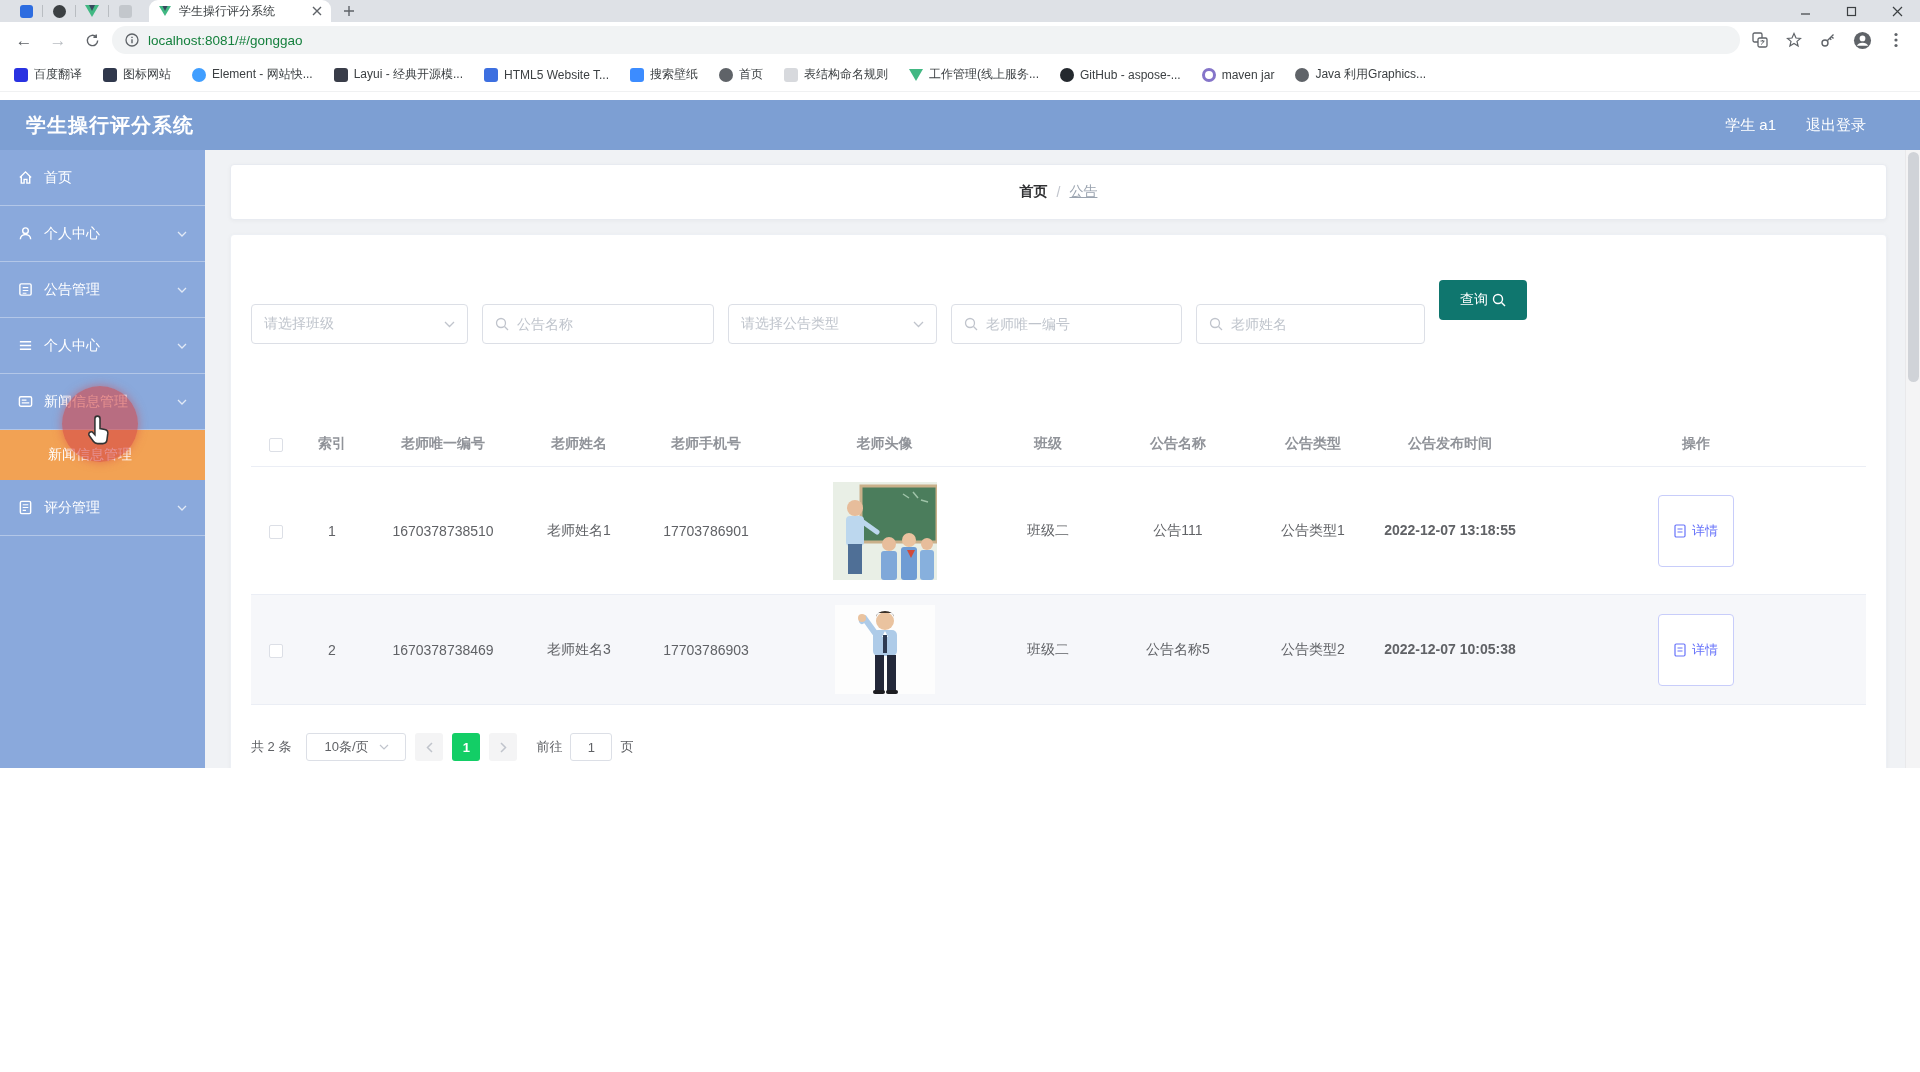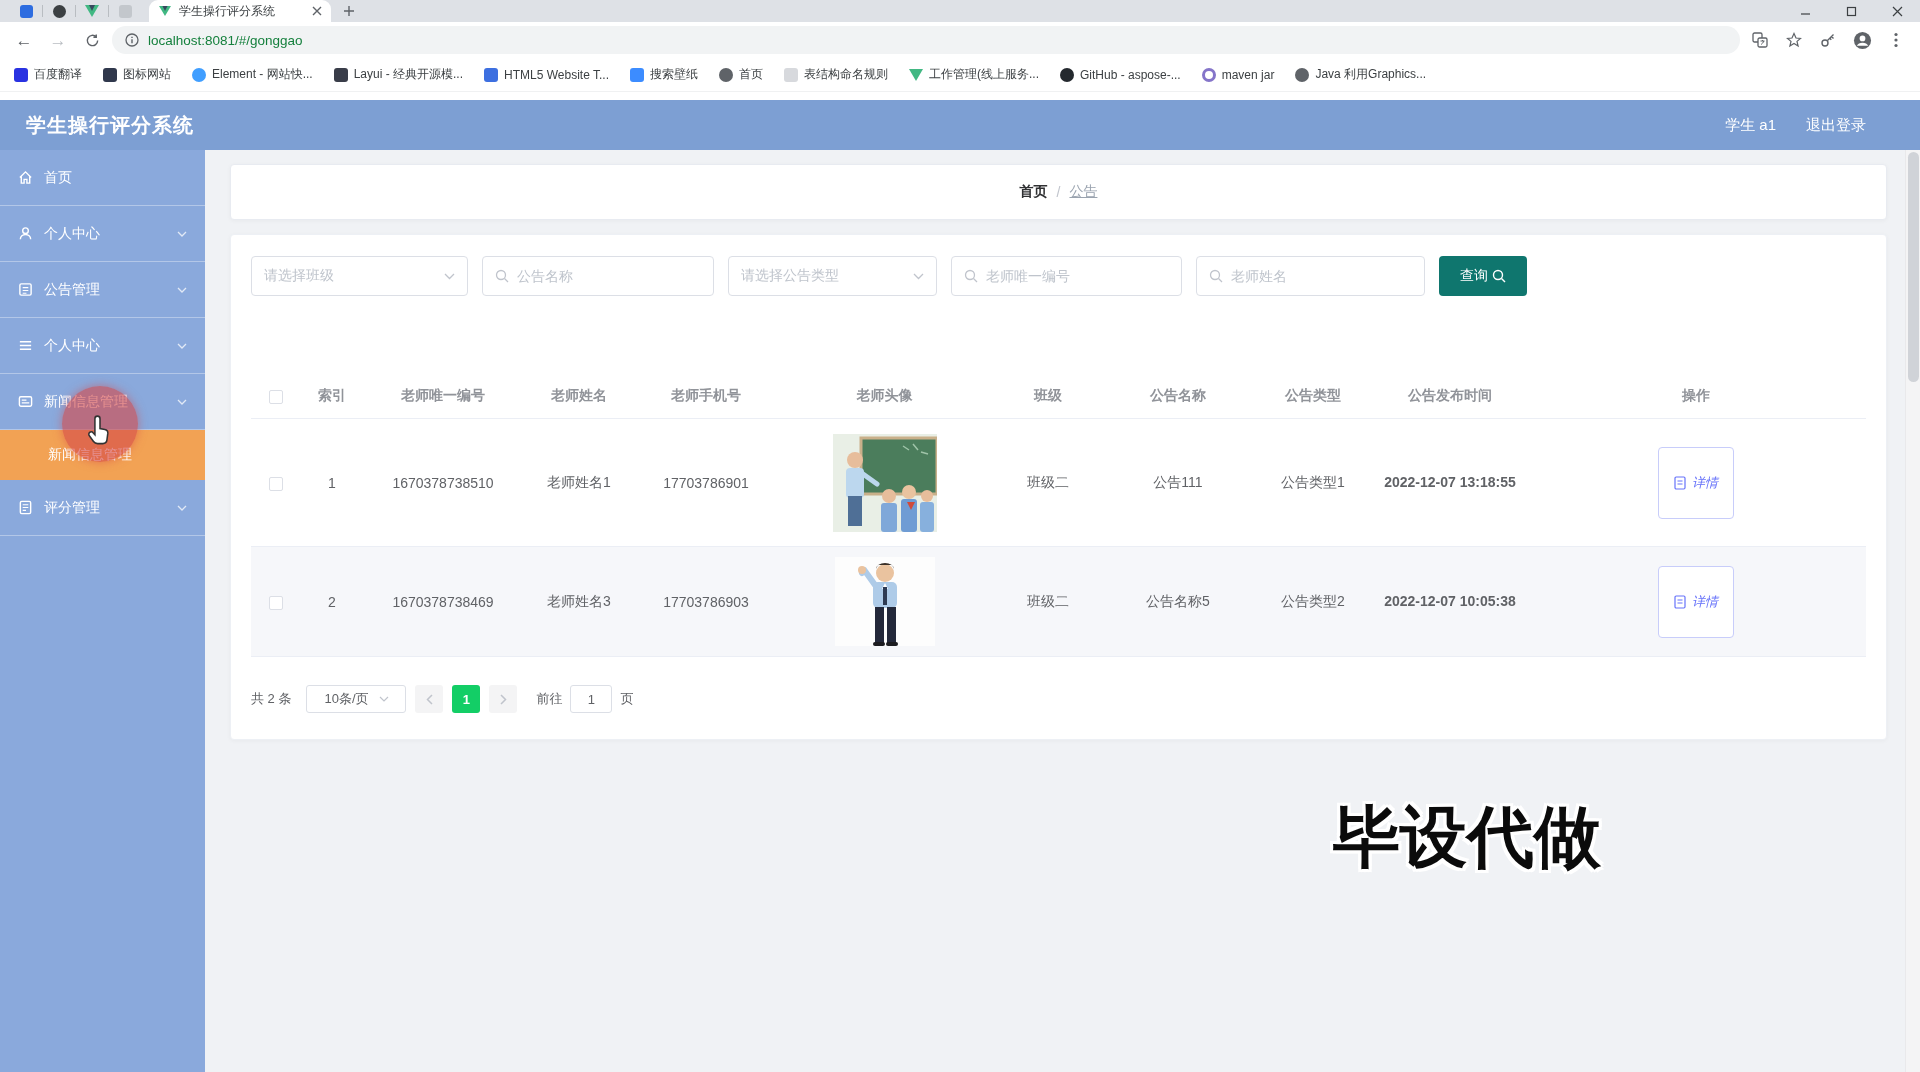--- a/index.html
+++ b/index.html
@@ -1,18 +1,18 @@
 <!DOCTYPE html>
 <html><head>
 <meta charset="utf-8">
 <style>
   * { margin:0; padding:0; box-sizing:border-box; }
   html,body { width:1920px; height:1072px; overflow:hidden; }
   body { font-family:"Liberation Sans","DejaVu Sans",sans-serif; }
-  .screen { position:relative; width:1920px; height:1072px; background:#fff; overflow:hidden; }
+  .screen { position:relative; width:1920px; height:768px; background:#fff; overflow:hidden; }
 
   
   .tabstrip { height:22px; background:#dee1e6; display:flex; align-items:stretch; }
   .pinned { display:flex; align-items:center; padding-left:10px; }
   .pinned .pin { width:32px; display:flex; justify-content:center; align-items:center; }
   .pin-sep { width:1px; height:12px; background:#b9bdc2; align-self:center; }
   .fav { width:13px; height:13px; border-radius:3px; }
   .fav.blue { background:#2d6ce0; }
   .fav.globe { background:#3c4043; border-radius:50%; }
   .fav.muted { background:#c3c7cc; }
@@ -66,36 +66,36 @@
 
   
   .crumb-card { background:#fff; border:1px solid #e8ebf1; border-radius:4px; height:56px; display:flex; align-items:center; justify-content:center; font-size:14px; box-shadow:0 1px 4px rgba(0,0,0,.04); }
   .crumb-home { color:#303133; font-weight:bold; }
   .crumb-sep { color:#c0c4cc; margin:0 9px; }
   .crumb-cur { color:#9aa3af;text-decoration:underline; }
 
   
   .content-card { background:#fff; border:1px solid #edf0f5; border-radius:4px; margin-top:14px; padding:21px 20px 26px; box-shadow:0 1px 4px rgba(0,0,0,.04); }
   .filters { display:flex; gap:14px; align-items:center; }
-  .f-box { height:40px; border:1px solid #dcdfe6; border-radius:4px; background:#fff; display:flex; align-items:center; padding:0 12px; gap:8px; color:#bfc4cc; }
+  .f-box { height:40px; border:1px solid #dcdfe6; border-radius:4px; background:#fff; display:flex; align-items:center; padding:0 12px; gap:8px; color:#bfc4cc;margin-top:48px; }
   .f-box input { border:none; outline:none; flex:1; font-size:14px; font-family:inherit; color:#606266; background:transparent; min-width:0; }
   .f-box input::placeholder { color:#bfc4cc; }
   .sel-text { font-size:14px; color:#bfc4cc; flex:1; }
   .w-class{width:217px;} .w-nname{width:232px;} .w-ntype{width:209px;} .w-tid{width:231px;} .w-tname{width:229px;}
   .search-btn { width:88px; height:40px; background:#0f766e; border:none; border-radius:4px; color:#fff; font-size:14px; display:flex; align-items:center; justify-content:center; gap:4px; cursor:pointer; font-family:inherit; }
 
   
   .tbl { width:100%; border-collapse:collapse; margin-top:78px; font-size:14px; color:#606266; table-layout:fixed; }
   .tbl th { color:#909399; font-weight:bold; padding:13px 6px; border-bottom:1px solid #ebeef5; text-align:center; }
   .tbl td { padding:10px 6px; border-bottom:1px solid #ebeef5; text-align:center; vertical-align:middle; }
   .row-1 td { height:128px; }
   .row-2 td { height:102px; background:#f6f7fa; }
   .cbx { display:inline-block; width:14px; height:14px; border:1px solid #dcdfe6; border-radius:2px; background:#fff; vertical-align:middle; }
   .time-cell { word-break:break-all; line-height:1.55; padding-left:26px; padding-right:26px;font-weight:bold; }
-  .detail-btn { display:inline-flex; align-items:center; gap:6px; padding:26px 15px; background:#fff; border:1px solid #c8cdfa; border-radius:4px; color:#6672fa; font-size:13px; cursor:pointer; font-family:inherit;font-style:italic; }
+  .detail-btn { display:inline-flex; align-items:center; gap:6px; padding:26px 15px; background:#fff; border:1px solid #c8cdfa; border-radius:4px; color:#6672fa; font-size:13px; cursor:pointer; font-family:inherit; }
   .avatar-svg { display:block; margin:0 auto; }
 
   
   .pager { margin-top:28px; display:flex; align-items:center; gap:9px; font-size:13px; color:#606266; }
   .pg-total { margin-right:6px; }
   .pg-size { width:100px; height:28px; border:1px solid #dcdfe6; border-radius:3px; display:flex; align-items:center; justify-content:center; gap:10px; color:#606266; background:#fff; cursor:pointer; }
   .pg-btn { width:28px; height:28px; background:#f4f4f5; border-radius:3px; display:flex; align-items:center; justify-content:center; color:#c0c4cc; cursor:pointer; }
   .pg-cur { width:28px; height:28px; background:#13ce66; border-radius:3px; display:flex; align-items:center; justify-content:center; color:#fff; font-weight:bold; cursor:pointer; }
   .pg-goto { margin-left:10px; display:flex; align-items:center; gap:8px; }
   .pg-goto input { width:42px; height:28px; border:1px solid #dcdfe6; border-radius:3px; text-align:center; font-size:13px; color:#606266; outline:none; font-family:inherit; }

